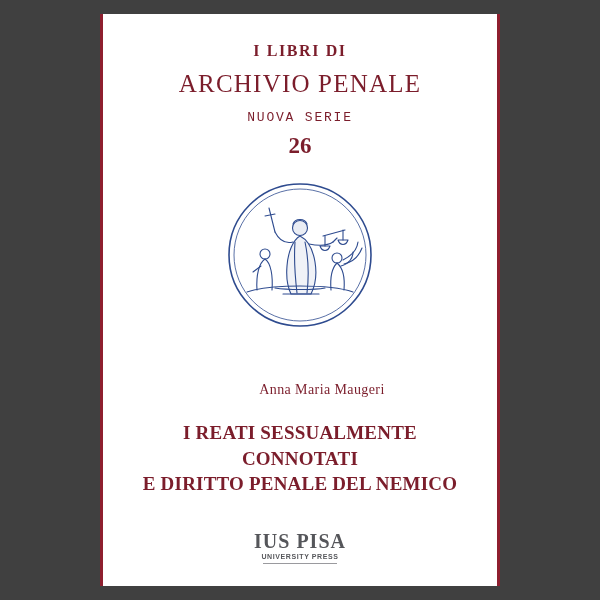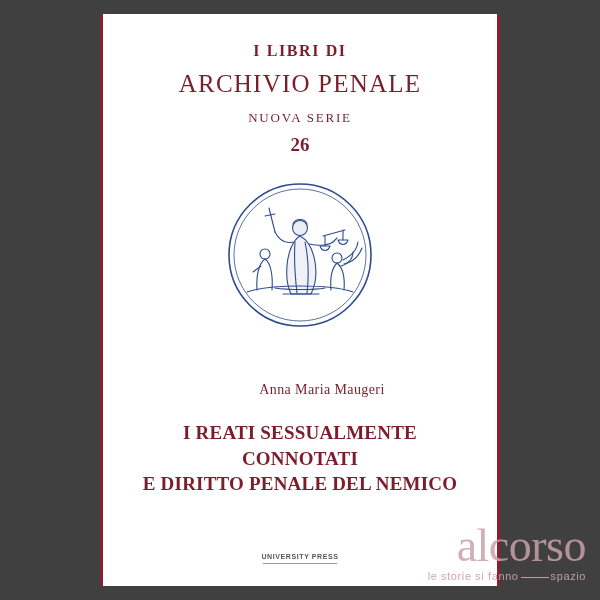--- a/index.html
+++ b/index.html
@@ -54,30 +54,30 @@
   .series-title {
     margin-top: 10px;
     font-family: "Liberation Serif", serif;
     font-size: 25px;
     letter-spacing: 1.2px;
     color: #7b1d2b;
     font-weight: 400;
   }
   .nuova-serie {
     margin-top: 12px;
-    font-family: Liberation Serif, serif;
+    font-family: Liberation Mono, monospace;
     font-size: 13px;
     letter-spacing: 1.8px;
     color: #7b1d2b;
     font-weight: 400;
   }
   .series-number {
     margin-top: 8px;
     font-family: "Liberation Serif", serif;
-    font-size: 19px;
+    font-size: 23px;
     color: #7b1d2b;
     font-weight: 700;
   }
   
   .emblem {
     position: absolute;
     top: 166px;
     left: 50%;
     transform: translateX(-50%);
     width: 150px;
@@ -237,26 +237,21 @@
       </div>
 
       <div class="author">Anna Maria Maugeri</div>
 
       <div class="book-title">
         <div>I REATI SESSUALMENTE CONNOTATI</div>
         <div>E DIRITTO PENALE DEL NEMICO</div>
       </div>
 
       <div class="publisher">
+        <div class="pub-name">IUS PISA</div>
         <div class="pub-sub">UNIVERSITY PRESS</div>
         <div class="pub-rule"></div>
       </div>
 
     </div>
   </div>
 
-  <div class="watermark">
-    <div class="wm-main">alcorso</div>
-    <div class="wm-sub">
-      <span>le storie si fanno</span><span class="gap"></span><span>spazio</span>
-    </div>
-  </div>
 </div>
 
 </body></html>

